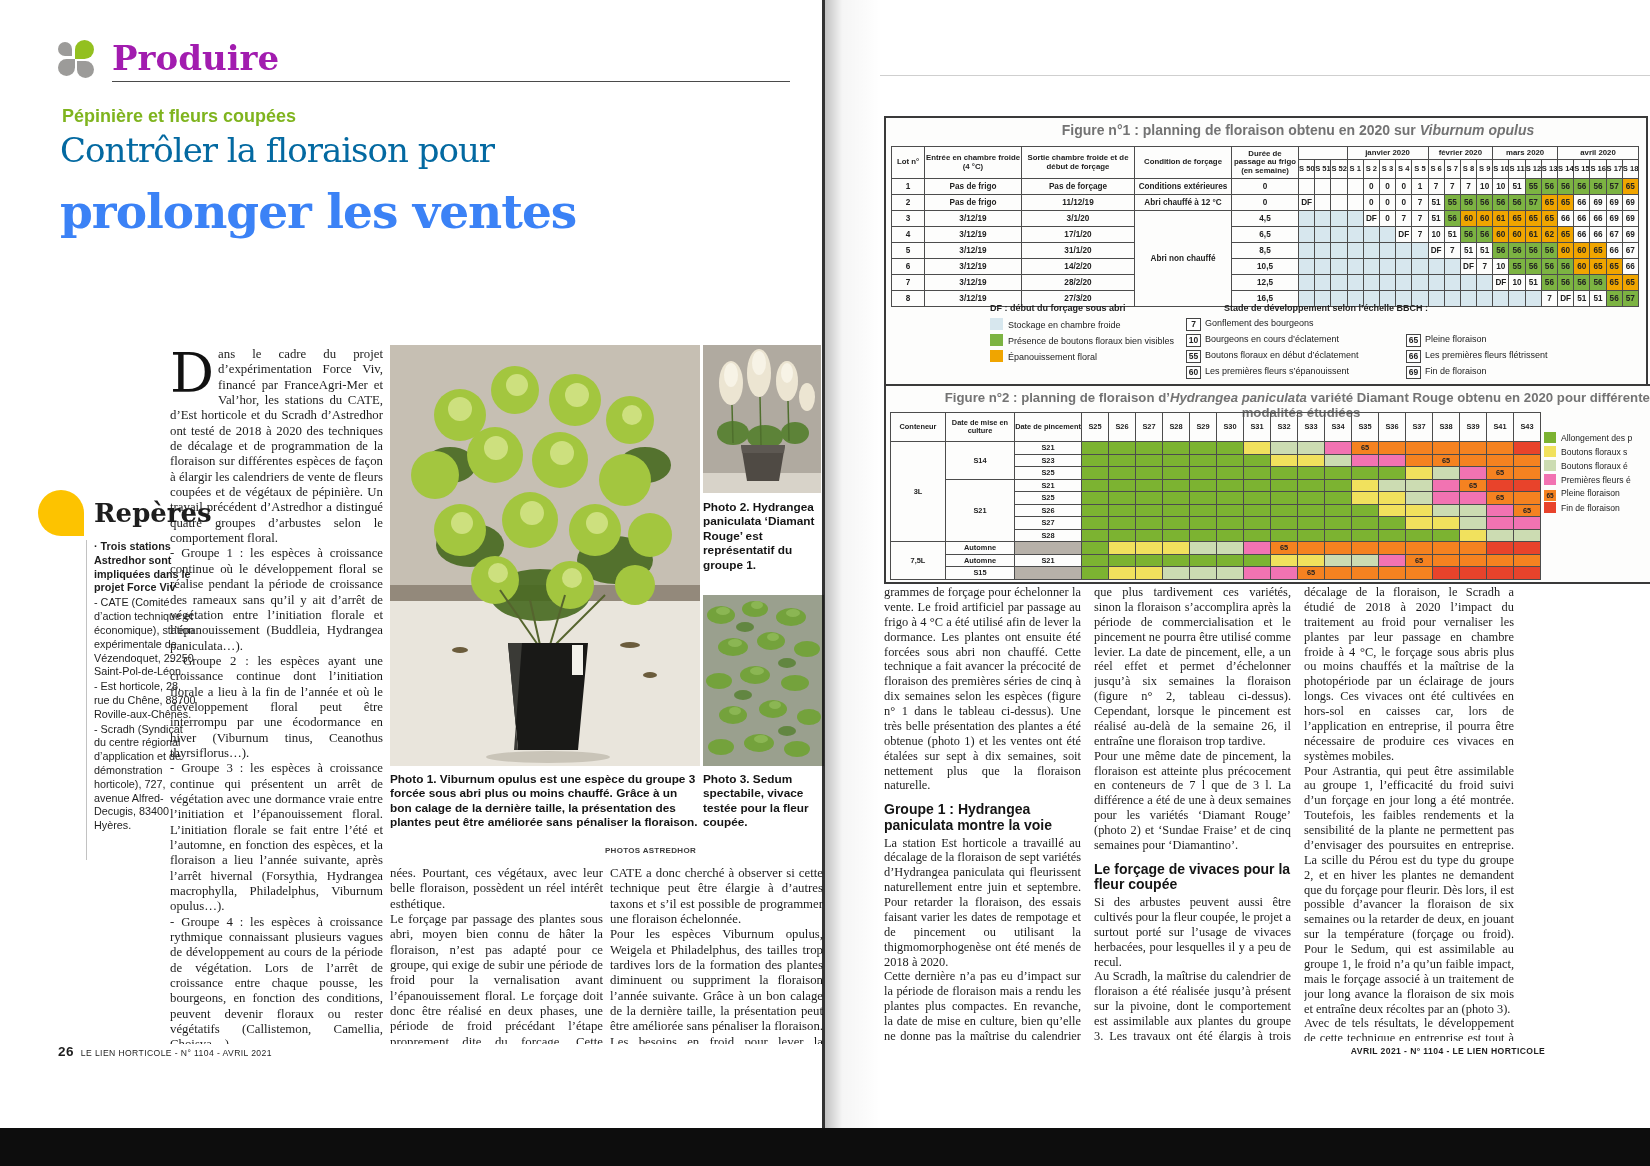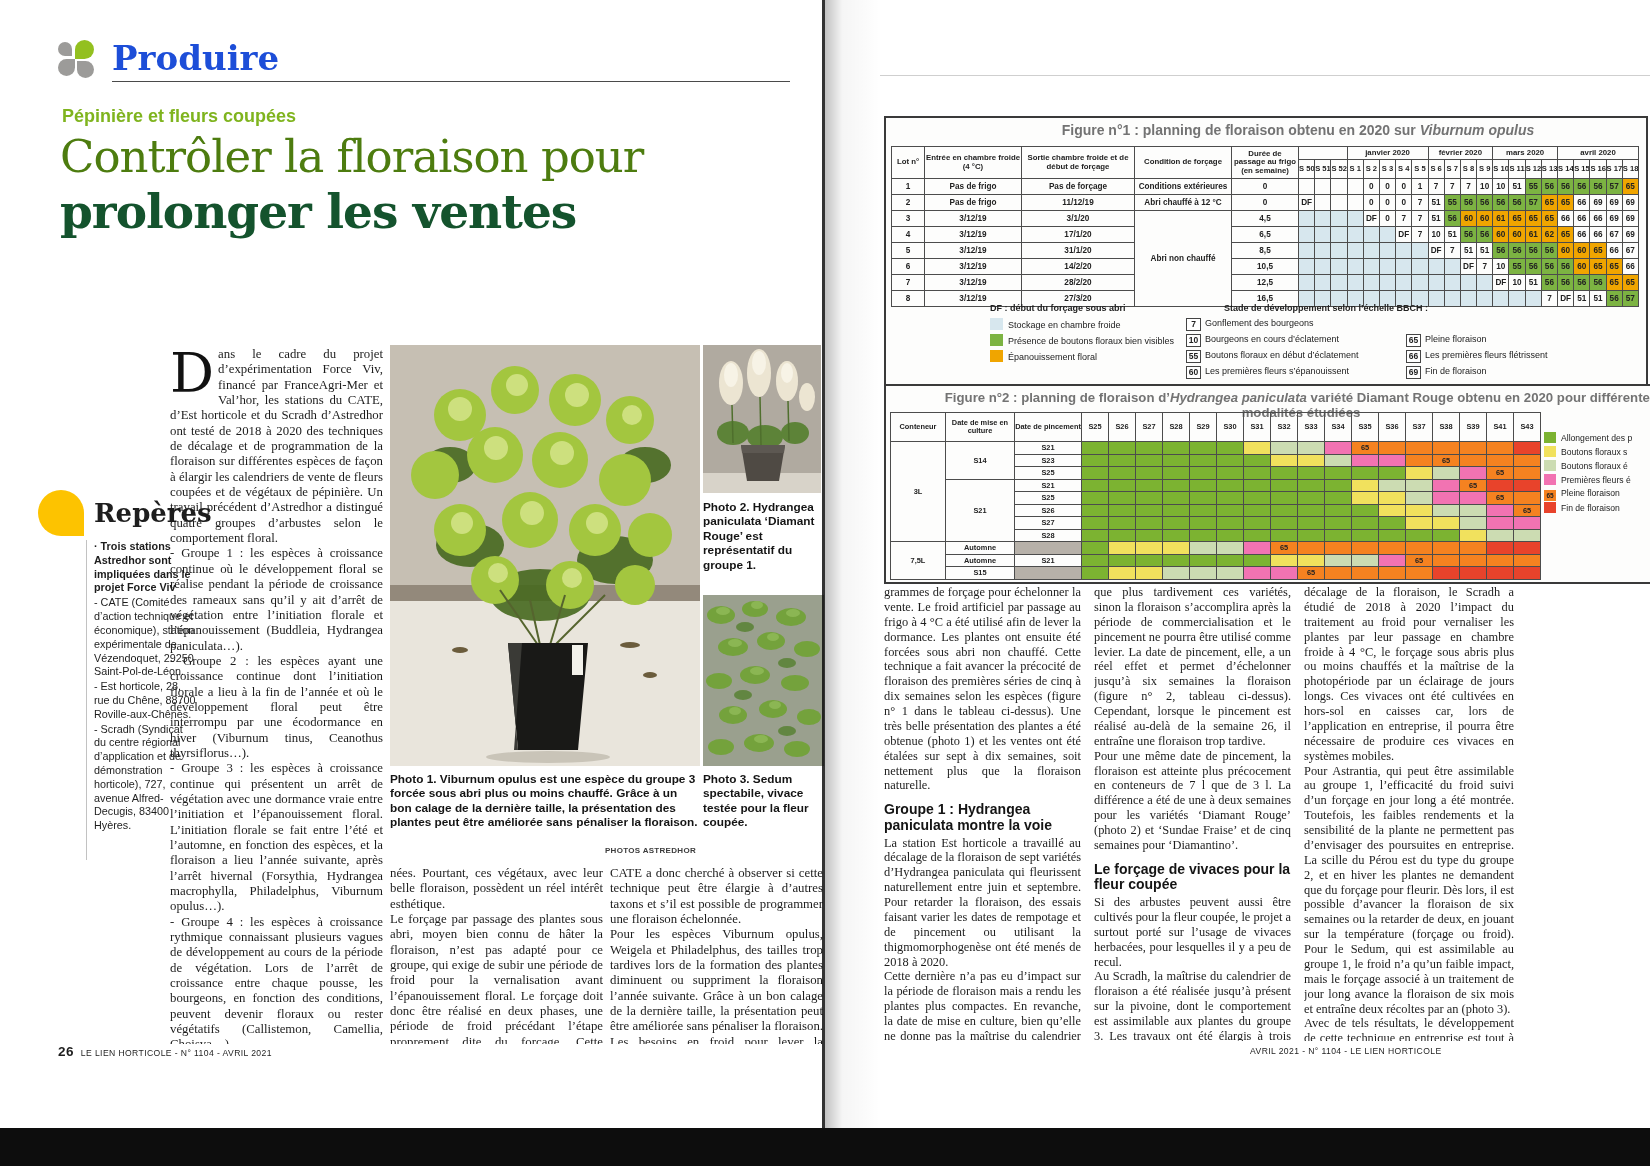--- a/index.html
+++ b/index.html
@@ -8,27 +8,27 @@
   .abs{position:absolute;}
 
   
   #logo{left:58px;top:40px;width:40px;height:40px;}
   #logo .petal{position:absolute;width:17px;height:17px;background:#9c9b99;}
   #logo .p-tl{left:0;top:2px;width:14px;height:14px;border-radius:50% 50% 0 50%;}
   #logo .p-tr{left:17px;top:0;width:19px;height:19px;background:#93c01f;border-radius:50% 50% 50% 0;}
   #logo .p-bl{left:0;top:19px;border-radius:50% 0 50% 50%;}
   #logo .p-br{left:19px;top:21px;border-radius:0 50% 50% 50%;}
   #section-title{left:112px;top:38px;font-family:"DejaVu Serif",serif;font-weight:bold;
-                 font-size:34px;color:#1d4ed8;}
+                 font-size:34px;color:#a21caf;}
   #section-rule{left:112px;top:81px;width:678px;height:1px;background:#4a4a4a;}
   #kicker{left:62px;top:106px;font-size:18px;font-weight:bold;color:#7fb41e;}
-  #headline-1{left:60px;top:130px;font-family:"DejaVu Serif",serif;font-size:45px;
-              font-weight:400;color:#4d7c0f;letter-spacing:-1px;}
+  #headline-1{left:60px;top:130px;font-family:"DejaVu Serif",serif;font-size:34px;
+              font-weight:400;color:#0369a1;letter-spacing:-1px;}
   #headline-2{left:60px;top:184px;font-family:"DejaVu Serif",serif;font-size:47px;
-              font-weight:bold;color:#14532d;letter-spacing:-1px;}
+              font-weight:bold;color:#3b82f6;letter-spacing:-1px;}
   #standfirst{left:62px;top:260px;width:706px;font-family:"Liberation Serif",serif;
               font-size:19px;line-height:1.35;color:#1d1d1d;}
   #standfirst b{font-family:"Liberation Sans",sans-serif;font-size:17.5px;}
 
   
   #reperes-icon{left:38px;top:490px;width:46px;height:46px;background:#fdc300;
                 border-radius:50% 50% 0 50%;}
   #reperes-title{left:94px;top:498px;font-family:"DejaVu Serif",serif;font-weight:bold;
                  font-size:26px;color:#1e1e1e;}
   #reperes-body{left:86px;top:540px;width:102px;height:320px;border-left:1px solid #c2c2c2;
@@ -65,21 +65,21 @@
 
   
   #gutter{left:822px;top:0;width:58px;height:1128px;
           background:linear-gradient(to right,rgba(0,0,0,.28),rgba(0,0,0,.04) 35%,rgba(255,255,255,0));}
   #fold-line{left:822px;top:0;width:3px;height:1128px;background:rgba(20,20,20,.8);}
   #bottom-band{left:0;top:1128px;width:1650px;height:38px;background:#0d0d0d;}
   #right-top-rule{left:880px;top:75px;width:770px;height:1px;background:#cfcfcf;}
   .folio{font-size:8.6px;letter-spacing:.4px;color:#1d1d1d;}
   #folio-left{left:58px;top:1044px;}
   #folio-left b{font-size:13.5px;margin-right:7px;}
-  #folio-right{left:1250px;top:1046px;width:396px;text-align:left;font-weight:normal;}
+  #folio-right{left:1250px;top:1046px;width:396px;text-align:center;font-weight:bold;}
 
   
   .figbox{border:2px solid #3a3a3a;background:#fdfdfc;}
   #fig1-box{left:884px;top:116px;width:760px;height:266px;}
   #fig2-box{left:884px;top:384px;width:766px;height:196px;border-right:none;}
   .figtitle{position:absolute;left:0;top:4px;width:100%;text-align:center;font-weight:bold;
             font-size:14px;color:#737373;padding-left:32px;}
   #fig2-box .figtitle{font-size:13.2px;}
   .figtitle i{font-style:italic;}
 

